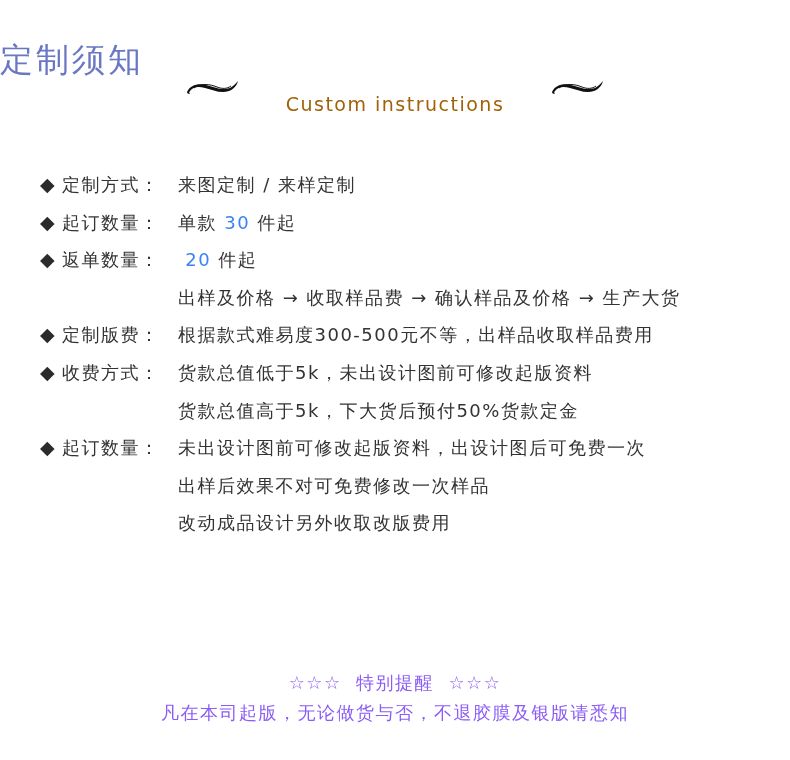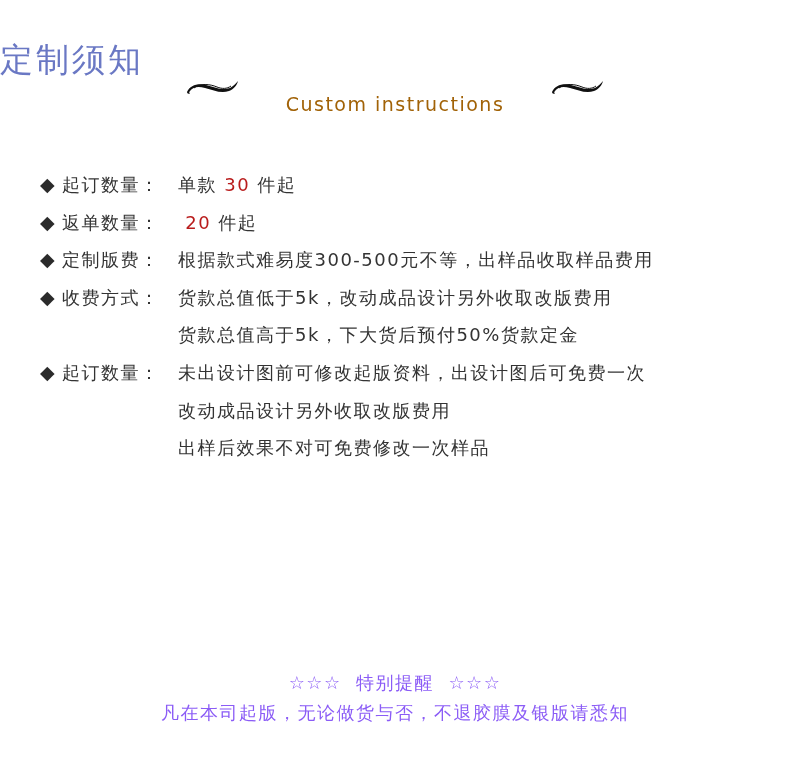--- a/index.html
+++ b/index.html
@@ -26,21 +26,21 @@
     .row {
       height: 37.6px; line-height: 37.6px; font-size: 18px;
       white-space: nowrap; letter-spacing: 1.5px; color: #333;
     }
     .bullet {
       display: inline-block; width: 22px; font-size: 19px; color: #2b2b2b;
       vertical-align: top;
     }
     .label { display: inline-block; width: 116px; }
     .cont { padding-left: 138px; }
-    .red { color: #b91c1c; }
+    .red { color: #3b82f6; }
 
     .notice {
       position: absolute; left: 0; width: 790px; text-align: center;
       color: #8b5cf6; font-size: 18px; letter-spacing: 1.5px;
     }
     .notice.n1 { top: 668px; line-height: 30px; }
     .notice.n2 { top: 698px; line-height: 30px; text-align: center; }
   </style>
 </head>
 <body>
@@ -55,47 +55,53 @@
 
   <svg class="swash right" viewBox="0 0 56 22">
     <path d="M3 16 C6 9, 14 7, 22 9 C30 11, 38 15, 46 12 C50 10, 52 7, 54 5 C53 9, 50 13, 45 15 C37 18, 29 14, 21 12 C14 10, 9 11, 6 15 C5 16, 5 17, 6 18 C4 18, 3 17, 3 16 Z" fill="#111"></path>
     <path d="M10 12 C16 7, 26 8, 33 11 C38 13, 43 13, 47 10" stroke="#111" stroke-width="1" fill="none"></path>
   </svg>
 
   <div class="subtitle">Custom instructions</div>
 
   <div class="list">
 
+    <div class="row">
+      <span class="bullet">◆</span><span class="label">定制方式：</span><span>来图定制 / 来样定制</span>
+    </div>
 
     <div class="row">
       <span class="bullet">◆</span><span class="label">起订数量：</span><span>单款 </span><span class="red">30</span><span> 件起</span>
     </div>
 
     <div class="row">
       <span class="bullet">◆</span><span class="label">返单数量：</span><span style="white-space:pre"> </span><span class="red">20</span><span> 件起</span>
     </div>
 
+    <div class="row cont">
+      <span>出样及价格 → 收取样品费 → 确认样品及价格 → 生产大货</span>
+    </div>
 
     <div class="row">
       <span class="bullet">◆</span><span class="label">定制版费：</span><span>根据款式难易度300-500元不等，出样品收取样品费用</span>
     </div>
 
     <div class="row">
-      <span class="bullet">◆</span><span class="label">收费方式：</span><span>货款总值低于5k，改动成品设计另外收取改版费用</span>
+      <span class="bullet">◆</span><span class="label">收费方式：</span><span>货款总值低于5k，未出设计图前可修改起版资料</span>
     </div>
     <div class="row cont">
       <span>货款总值高于5k，下大货后预付50%货款定金</span>
     </div>
 
     <div class="row">
       <span class="bullet">◆</span><span class="label">起订数量：</span><span>未出设计图前可修改起版资料，出设计图后可免费一次</span>
     </div>
     <div class="row cont">
-      <span>改动成品设计另外收取改版费用</span>
+      <span>出样后效果不对可免费修改一次样品</span>
     </div>
     <div class="row cont">
-      <span>出样后效果不对可免费修改一次样品</span>
+      <span>改动成品设计另外收取改版费用</span>
     </div>
   </div>
 
   <div class="notice n1" style="white-space:pre">☆☆☆  特别提醒  ☆☆☆</div>
   <div class="notice n2">凡在本司起版，无论做货与否，不退胶膜及银版请悉知</div>
 </div>
 
 </body></html>

